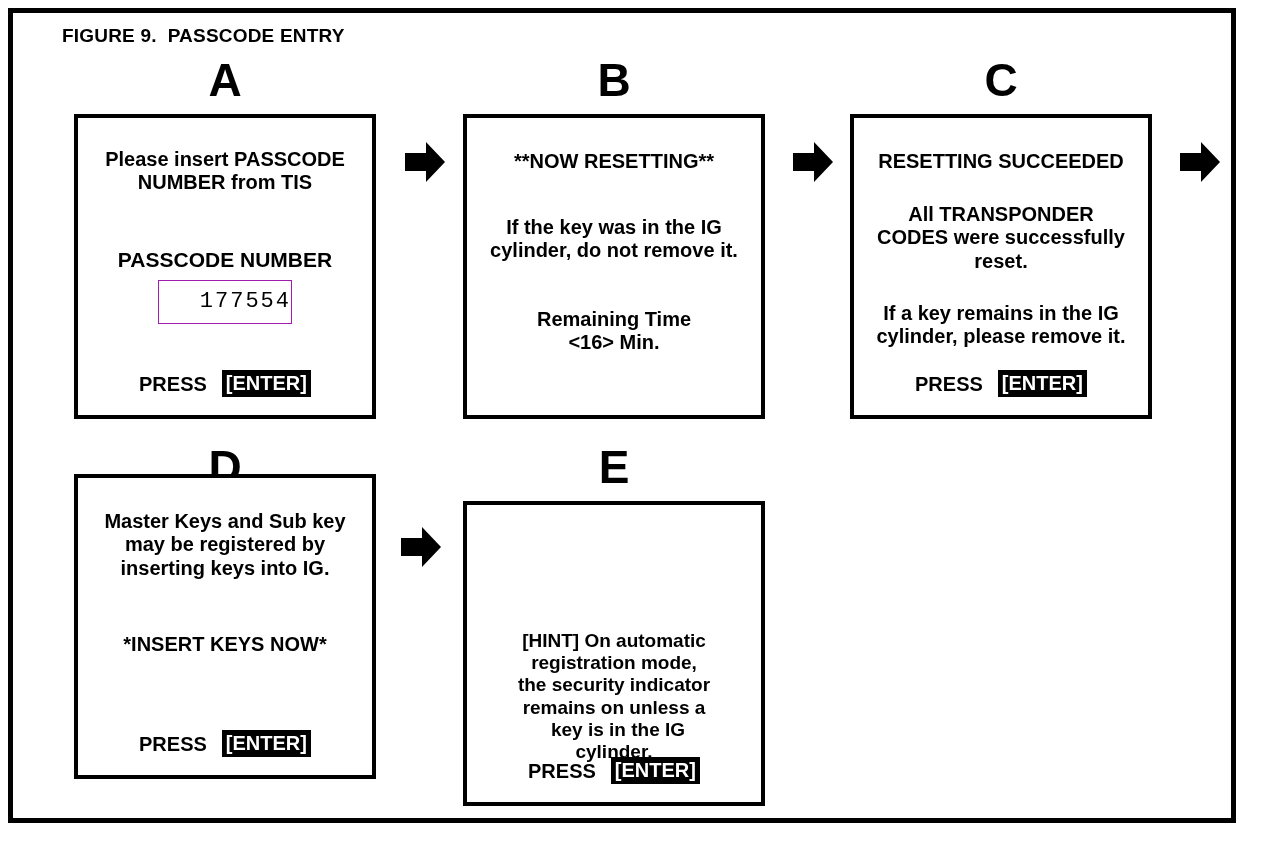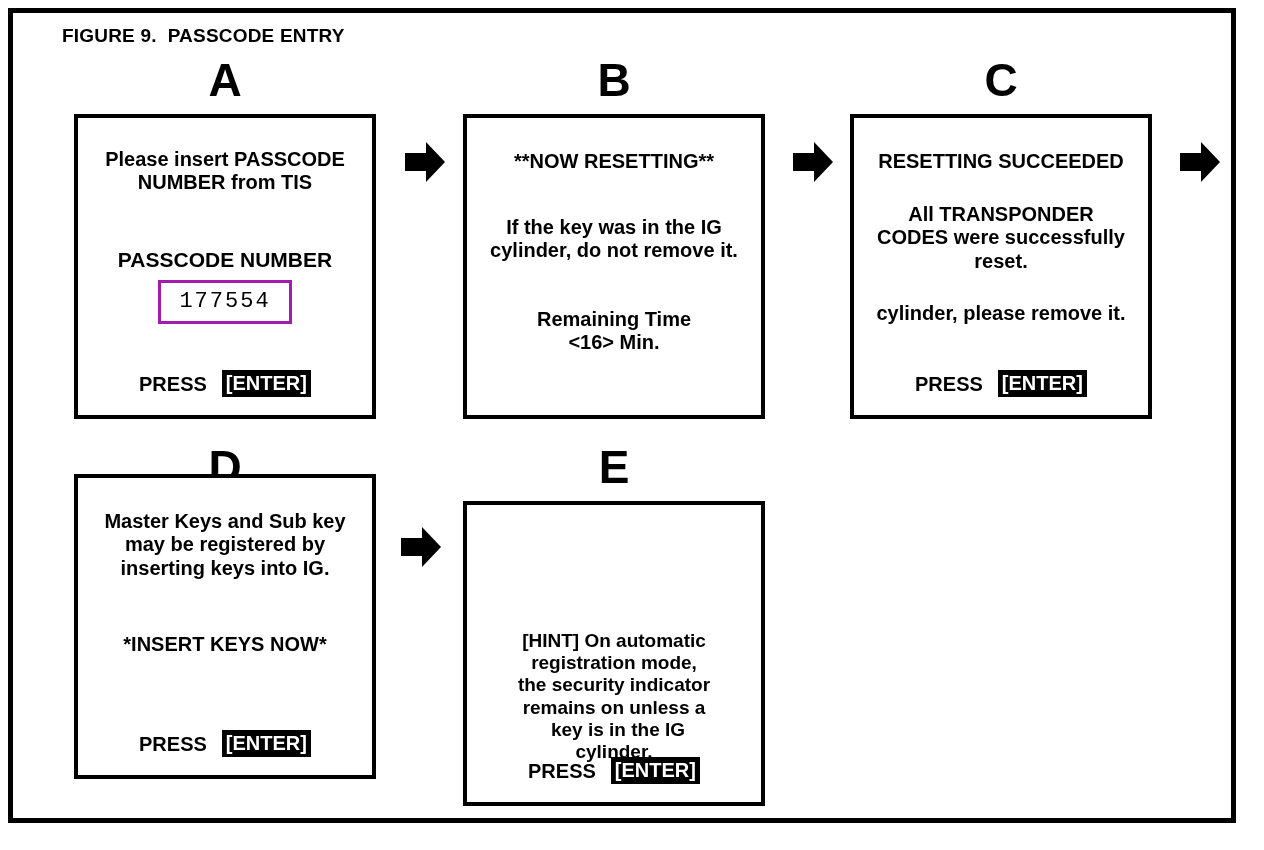--- a/index.html
+++ b/index.html
@@ -84,26 +84,26 @@
   .tb {
     position: absolute;
     left: 0;
     right: 0;
   }
 
   
   .passcode-box {
     margin: 0 auto;
     box-sizing: border-box;
-    border: 3px solid #a21caf;
+    border: 1px solid #a21caf;
     width: 134px;
     height: 44px;
     display: flex;
     align-items: center;
-    justify-content: center;
+    justify-content: flex-end;
     background: #ffffff;
   }
   .passcode-value {
     font-family: "Liberation Mono", monospace;
     font-size: 22px;
     font-weight: normal;
     letter-spacing: 2px;
     line-height: 1;
   }
 
@@ -224,20 +224,21 @@
         <div class="line" style="font-size:20px;">RESETTING SUCCEEDED</div>
       </div>
 
       <div class="tb" style="top:85px;">
         <div class="line" style="font-size:20px;">All TRANSPONDER</div>
         <div class="line" style="font-size:20px;">CODES were successfully</div>
         <div class="line" style="font-size:20px;">reset.</div>
       </div>
 
       <div class="tb" style="top:184px;">
+        <div class="line" style="font-size:20px;">If a key remains in the IG</div>
         <div class="line" style="font-size:20px;">cylinder, please remove it.</div>
       </div>
 
       <div class="press-row" style="top:252px;">
         <span class="press-label">PRESS</span>
         <span class="enter-badge">[ENTER]</span>
       </div>
 
     </div>
   </div>

